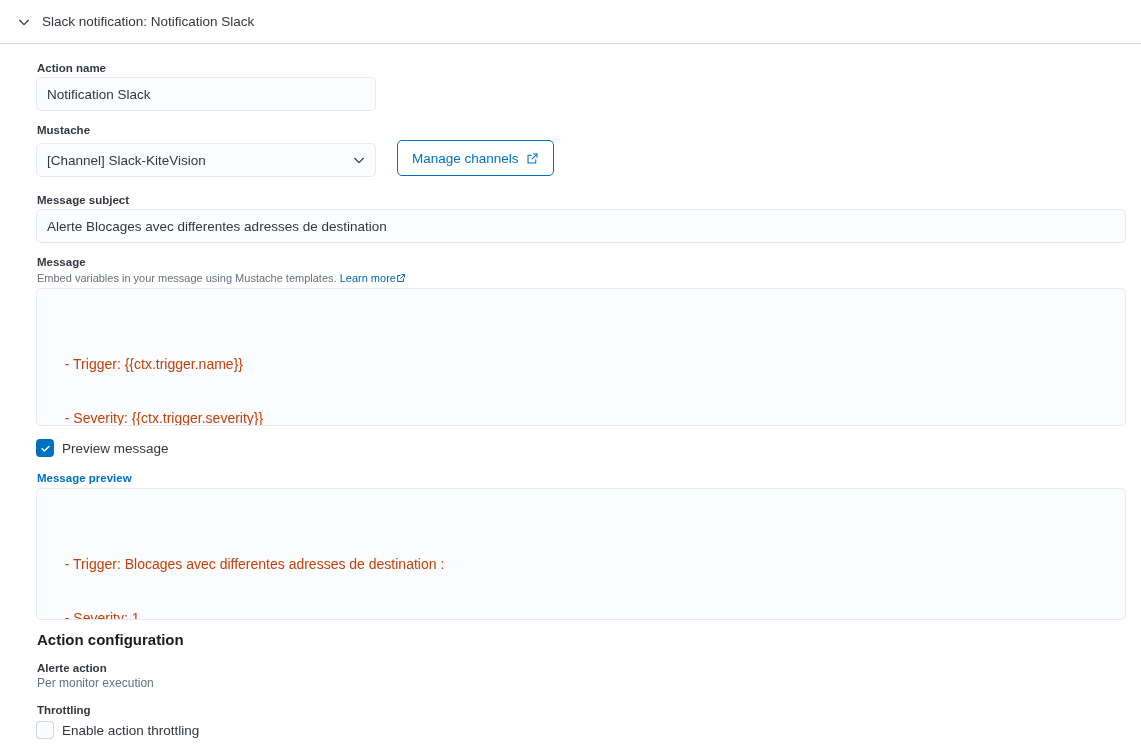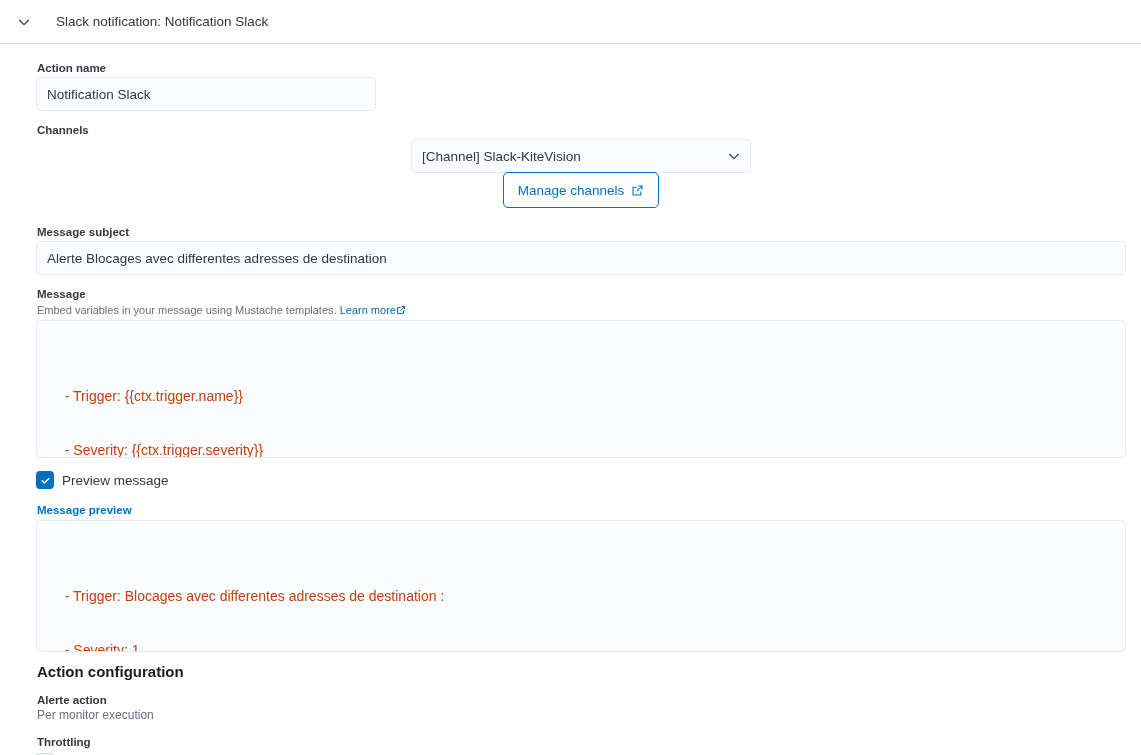--- a/index.html
+++ b/index.html
@@ -14,21 +14,21 @@
     width: 1141px;
     height: 755px;
     overflow: hidden;
     position: relative;
   }
 
   
   .accordion-header {
     display: flex;
     align-items: center;
-    gap: 24px;
+    gap: 10px;
     height: 44px;
     padding: 0 16px;
     border-bottom: 1px solid #d3dae6;
   }
   .chevron {
     width: 16px;
     height: 16px;
     flex: none;
     display: flex;
     align-items: center;
@@ -109,22 +109,22 @@
     position: absolute;
     right: 9px;
     top: 50%;
     transform: translateY(-50%);
     pointer-events: none;
     display: flex;
   }
 
   .row {
     display: flex;
-    align-items: center;
-    flex-direction: column;
+    align-items: flex-end;
+    gap: 22px;
   }
 
   .btn-empty {
     height: 36px;
     border: 1px solid #0071c2;
     border-radius: 5px;
     background: #ffffff;
     color: #0071c2;
     font-size: 13.5px;
     font-family: "Liberation Sans", sans-serif;
@@ -239,21 +239,21 @@
 </div>
 
 <div class="form-body">
 
   <div class="field-block">
     <div class="label">Action name</div>
     <input class="input" type="text" value="Notification Slack" style="">
   </div>
 
   <div class="field-block mt14">
-    <div class="label">Channels</div>
+    <div class="label">Mustache</div>
     <div class="row">
       <div class="select-wrap">
         <div class="select-box">[Channel] Slack-KiteVision</div>
         <span class="select-caret">
           <svg width="14" height="14" viewBox="0 0 16 16" fill="none" xmlns="http://www.w3.org/2000/svg">
             <path d="M3 6l5 5 5-5" stroke="#343741" stroke-width="1.3" stroke-linecap="round" stroke-linejoin="round"></path>
           </svg>
         </span>
       </div>
       <button class="btn-empty">

